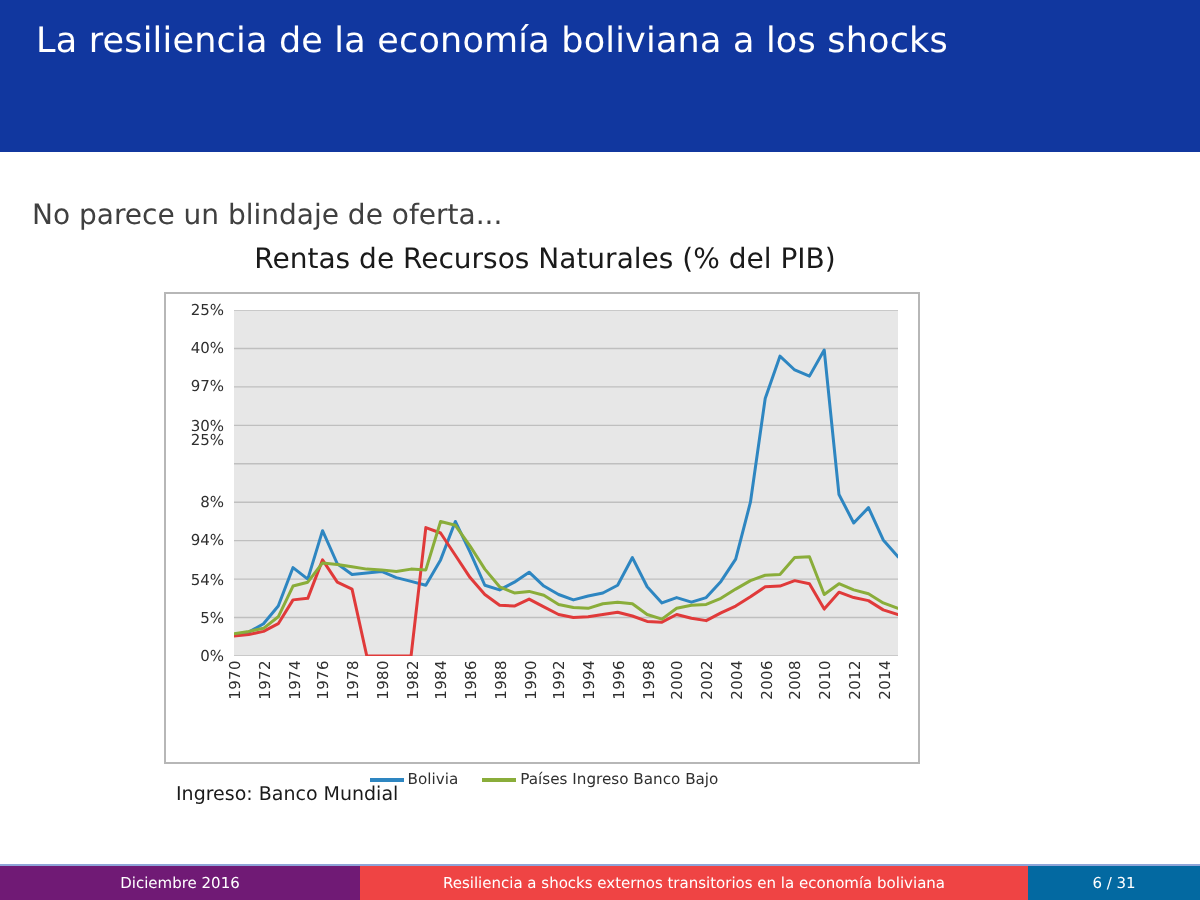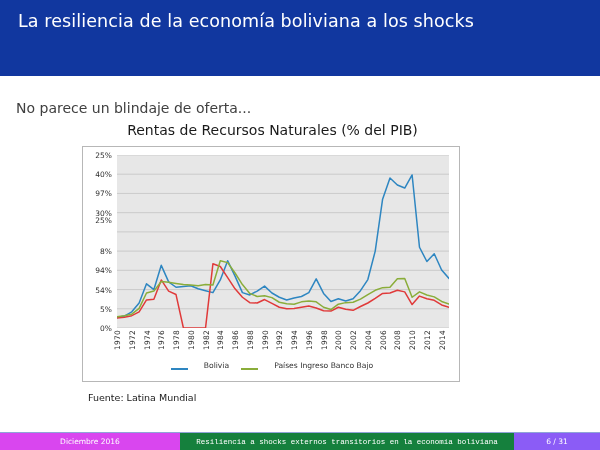--- a/index.html
+++ b/index.html
@@ -117,22 +117,23 @@
     left: 6px;
     top: 214px;
     width: 366px;
     display: flex;
     justify-content: center;
     align-items: center;
     gap: 12px;
   }
   .legend-item {
     display: flex;
-    align-items: flex-end;
-    gap: 16px;
+    align-items: center;
+    gap: 2px;
+    margin-top: 24px;
   }
   .legend-swatch {
     width: 17px;
     height: 2px;
     display: inline-block;
   }
   .legend-label {
     font-size: 7.6px;
     color: #2f2f2f;
     white-space: nowrap;
@@ -153,36 +154,35 @@
     left: 0;
     bottom: 0;
     width: 600px;
     height: 17px;
     display: flex;
     font-size: 7.5px;
     color: #ffffff;
   }
   .footer-left {
     width: 180px;
-    background: #d946ef;
+    background: #701a75;
     display: flex;
     align-items: center;
     justify-content: center;
   }
   .footer-center {
     flex: 1;
-    background: #15803d;
-    display: flex;
-    align-items: center;
-    justify-content: center;
-    font-family: Liberation Mono, monospace;
+    background: #ef4444;
+    display: flex;
+    align-items: center;
+    justify-content: center;
   }
   .footer-right {
     width: 86px;
-    background: #8b5cf6;
+    background: #0369a1;
     display: flex;
     align-items: center;
     justify-content: center;
   }
   .footer-rule {
     position: absolute;
     left: 0;
     bottom: 17px;
     width: 600px;
     height: 1px;
@@ -260,20 +260,20 @@
         <span class="legend-swatch" style="background: rgb(46, 134, 193);"></span>
         <span class="legend-label">Bolivia</span>
       </div>
       <div class="legend-item">
         <span class="legend-swatch" style="background: rgb(138, 173, 58);"></span>
         <span class="legend-label">Países Ingreso Banco Bajo</span>
       </div>
     </div>
 </div>
 
-<div class="source-note">Fuente: Latina Mundial</div>
+<div class="source-note">Ingreso: Banco Mundial</div>
 
 <div class="footer-rule"></div>
 <div class="footer">
   <div class="footer-left">Diciembre 2016</div>
   <div class="footer-center">Resiliencia a shocks externos transitorios en la economía boliviana</div>
   <div class="footer-right">6 / 31</div>
 </div>
 
 </body></html>

